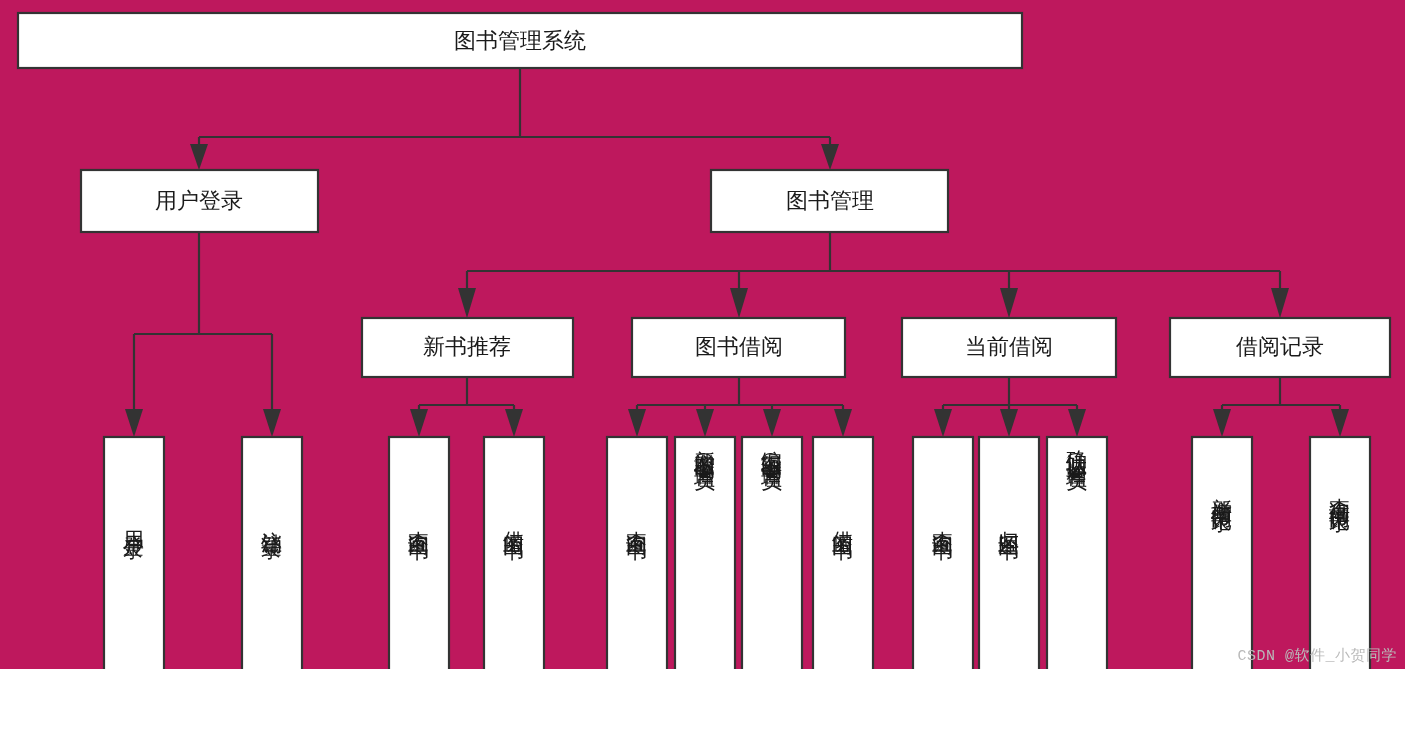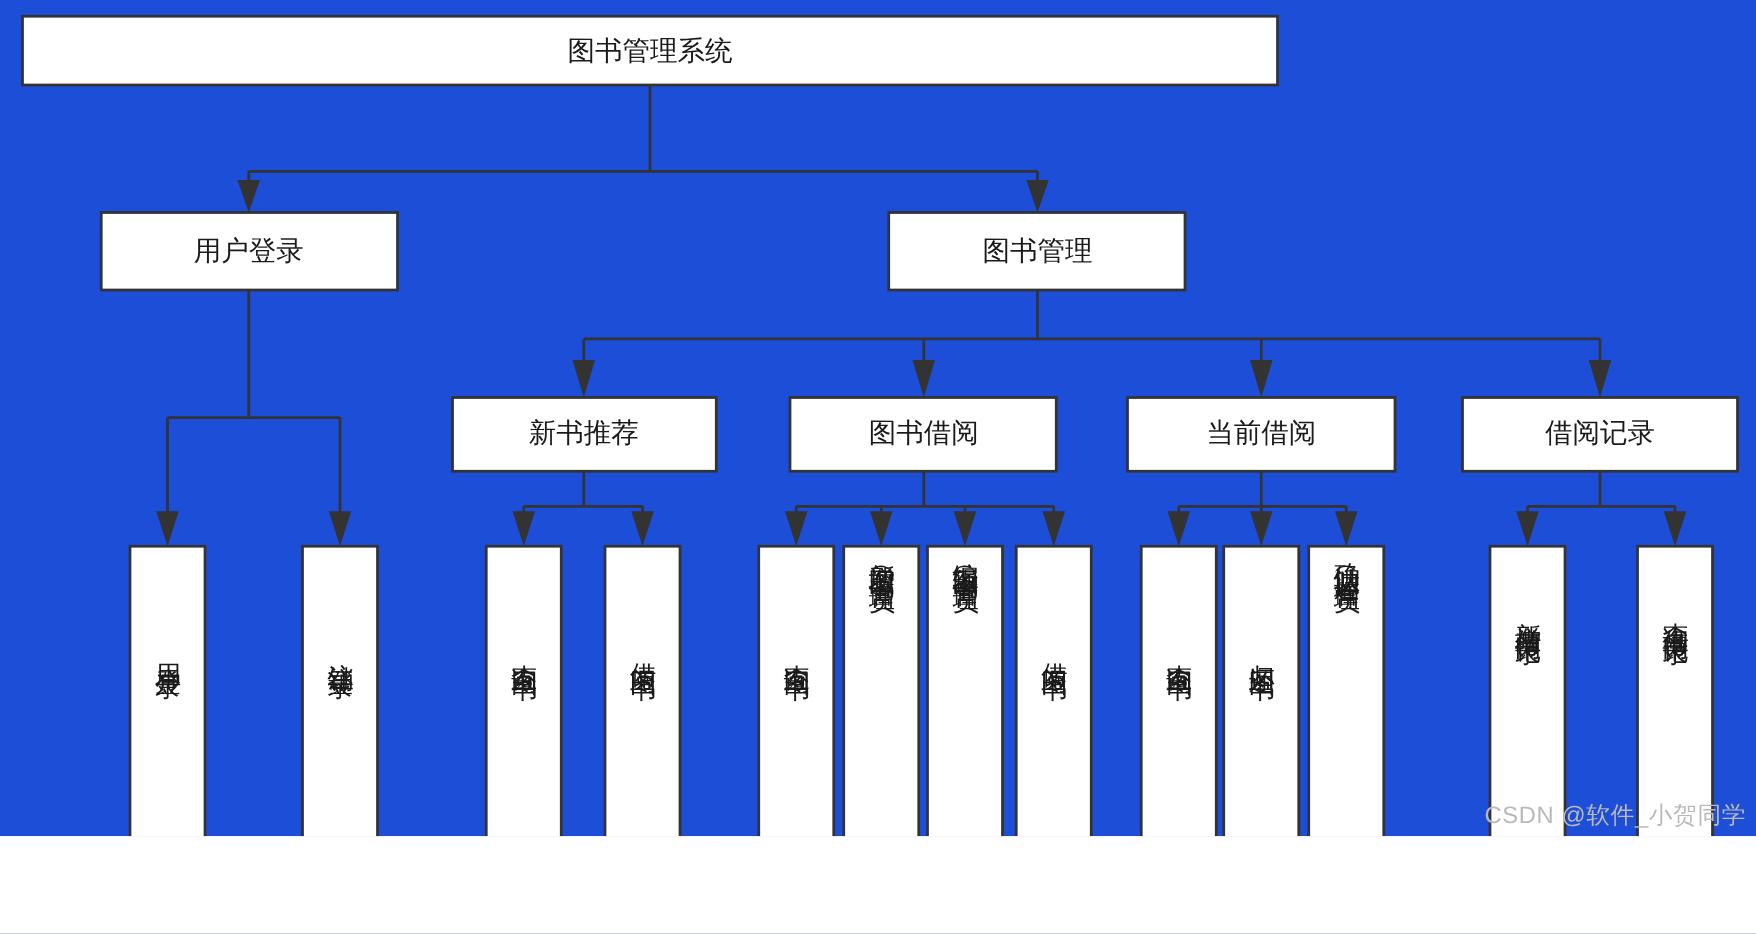--- a/index.html
+++ b/index.html
@@ -7,21 +7,21 @@
     padding: 0;
     background: #ffffff;
   }
   body {
     font-family: "Liberation Sans", "DejaVu Sans", sans-serif;
   }
   #diagram-root {
     position: relative;
     width: 1405px;
     height: 669px;
-    background: #1d4ed8;
+    background: #be185d;
     overflow: hidden;
   }
   svg#flow-svg {
     position: absolute;
     top: 0;
     left: 0;
     width: 1405px;
     height: 747px;
     display: block;
   }
@@ -52,22 +52,22 @@
     fill: none;
   }
   .arrow-head {
     fill: #333333;
     stroke: none;
   }
   .watermark {
     position: absolute;
     right: 8px;
     bottom: 4px;
-    font-family: Liberation Sans, sans-serif;
-    font-size: 19px;
+    font-family: Liberation Mono, monospace;
+    font-size: 15px;
     color: #b9b9b9;
     white-space: nowrap;
     letter-spacing: 0.5px;
     pointer-events: none;
     margin-left: 12px;
   }
 </style>
 </head>
 <body>
 

